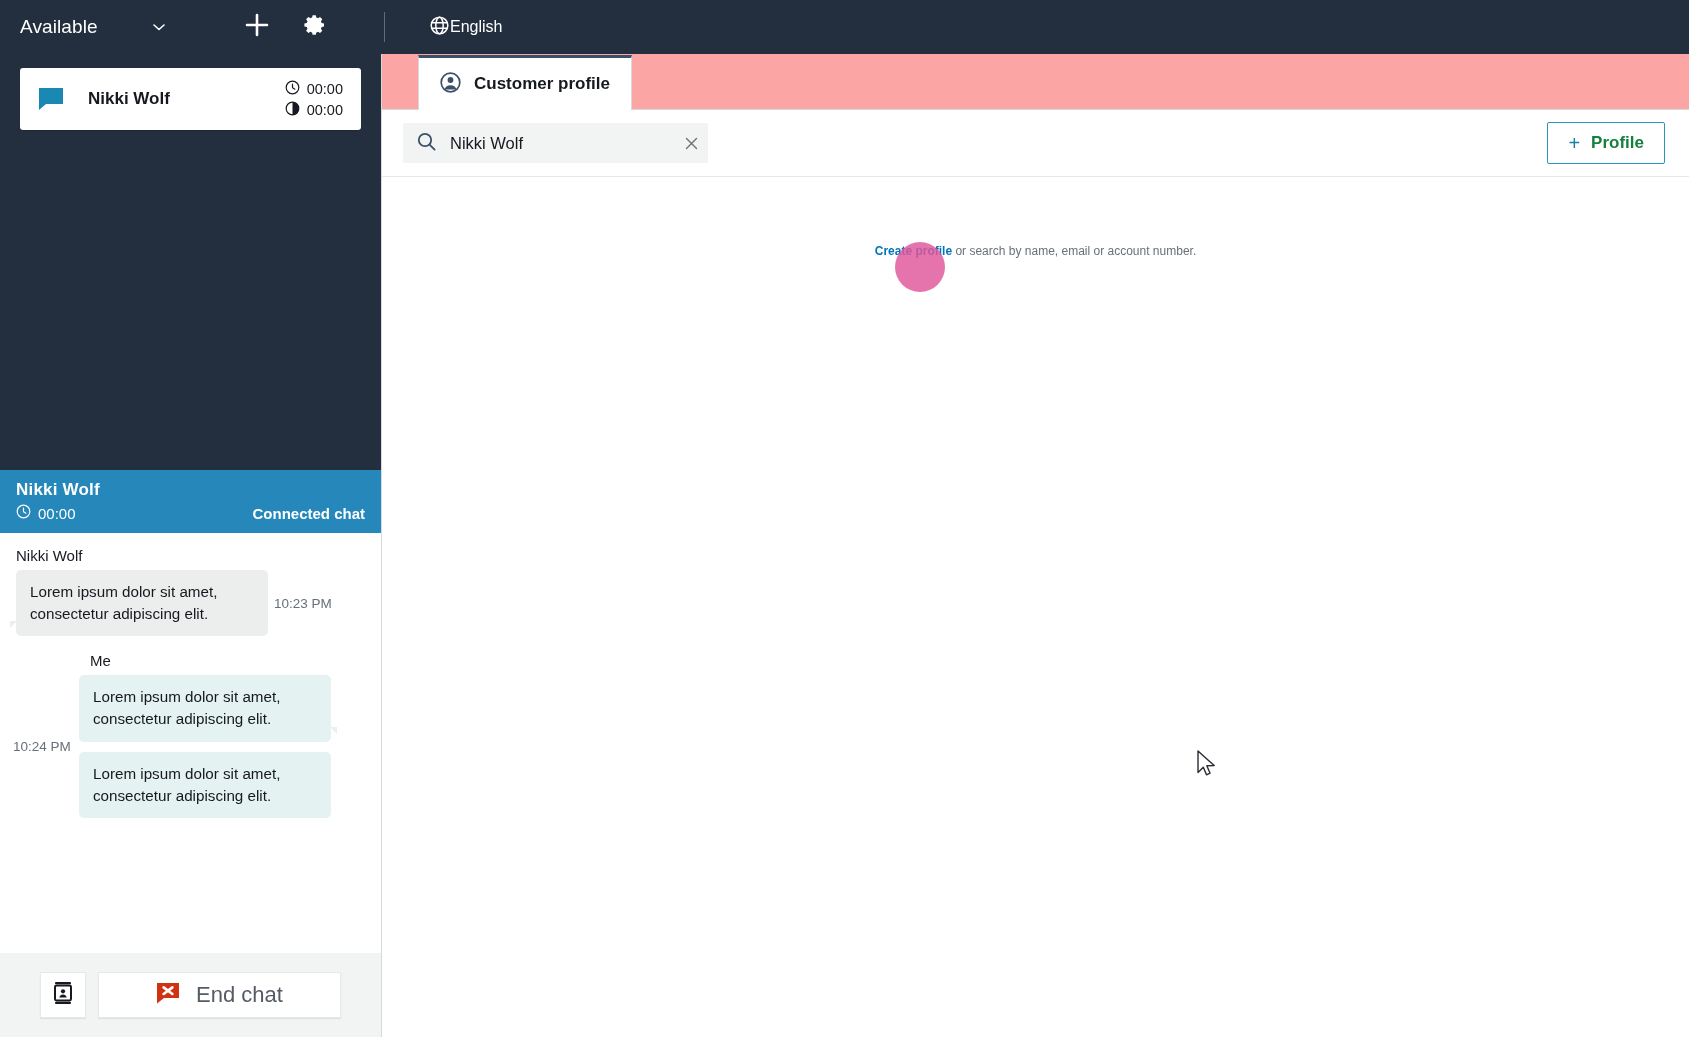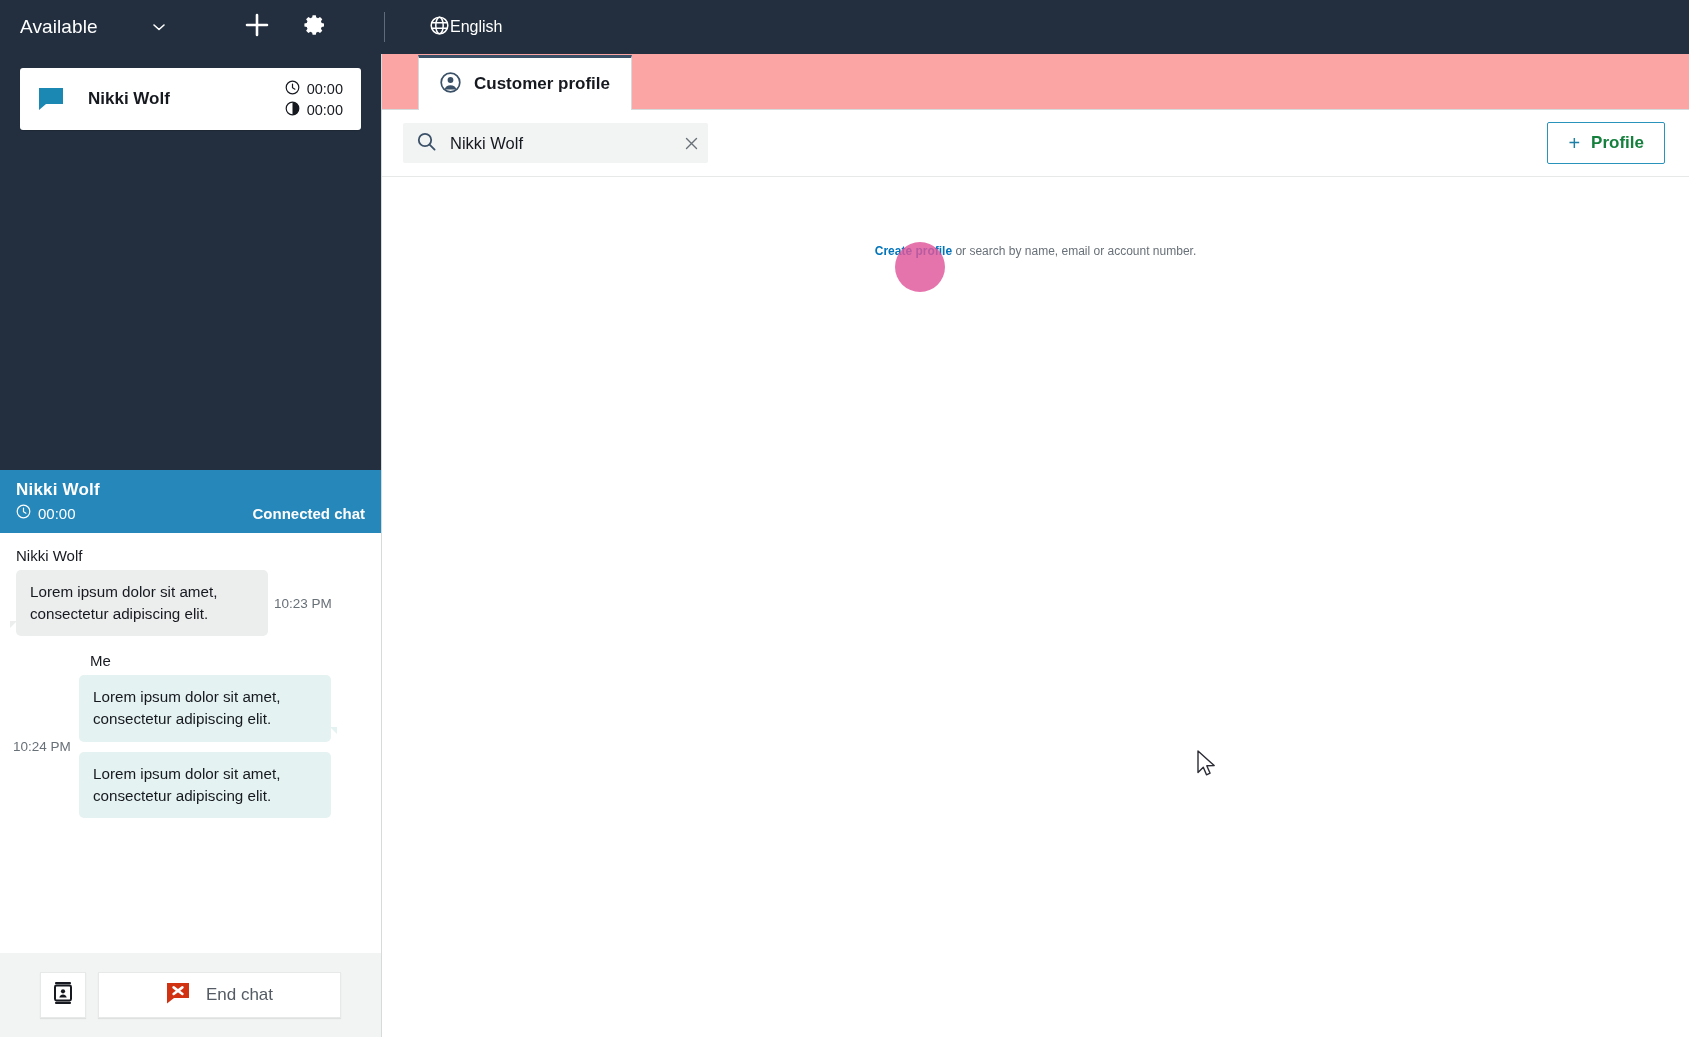--- a/index.html
+++ b/index.html
@@ -116,21 +116,21 @@
   .sq-btn {
     width: 46px; height: 46px; background: #ffffff; border: 1px solid #e7e9e9;
     display: flex; align-items: center; justify-content: center; cursor: pointer;
     box-shadow: 0 1px 1px rgba(0,0,0,.08);
   }
   .end-btn {
     flex: 1; height: 46px; background: #ffffff; border: 1px solid #e7e9e9;
     display: flex; align-items: center; justify-content: center; gap: 16px;
     cursor: pointer; box-shadow: 0 1px 1px rgba(0,0,0,.08);
   }
-  .end-label { font-size: 17px; color: #545b64; }
+  .end-label { font-size: 22px; color: #545b64; }
 
   
   .pane { position: absolute; left: 382px; top: 54px; right: 0; bottom: 0; background: #ffffff; }
   .tabstrip {
     height: 56px; border-bottom: 1px solid #d5dbdb; display: flex; align-items: flex-end;
     padding-left: 36px; background: #fca5a5;
   }
   .tab {
     height: 55px; display: flex; align-items: center; gap: 13px; padding: 0 21px;
     background: #ffffff; border: 1px solid #d5dbdb; border-bottom: none;

